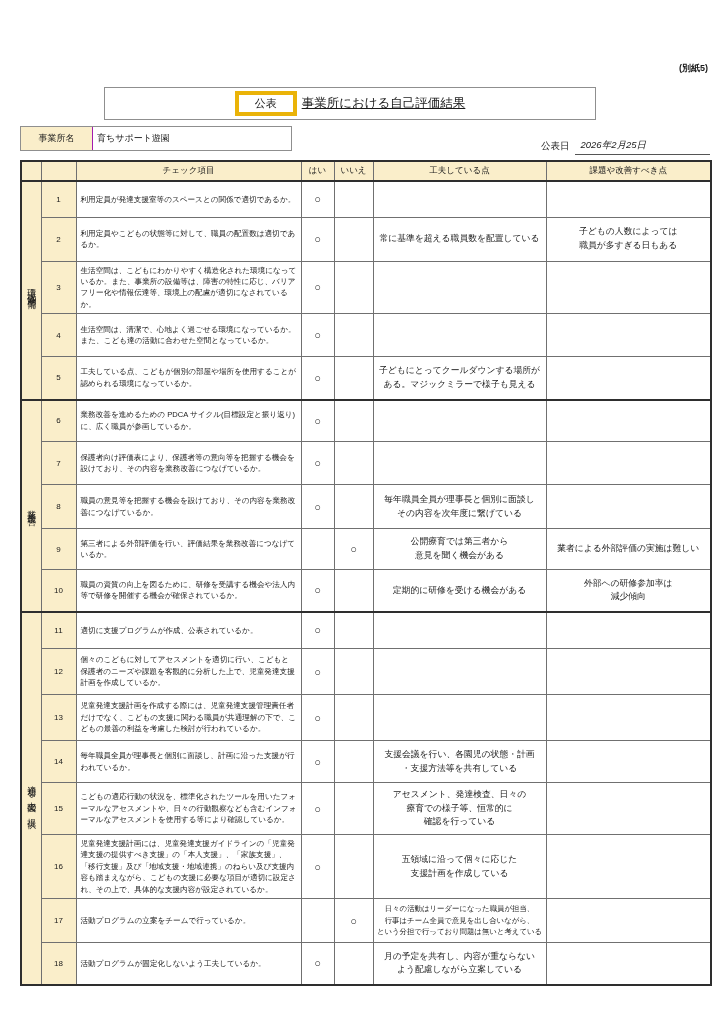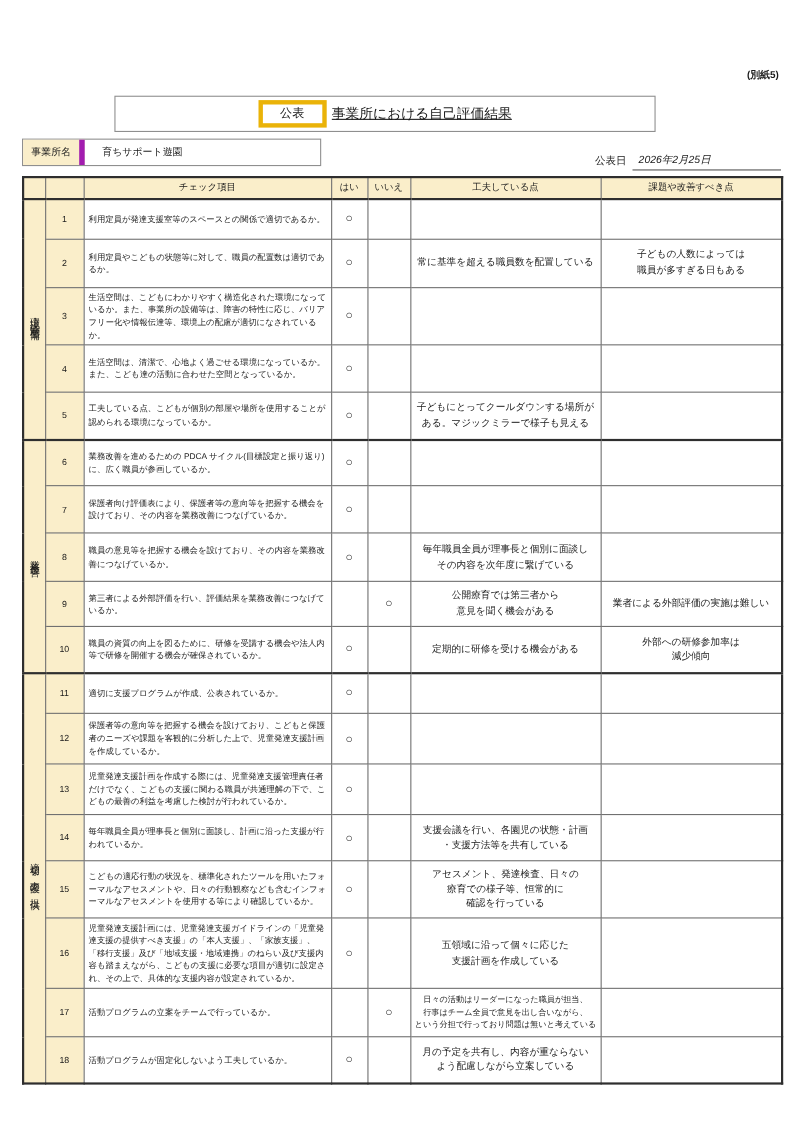--- a/index.html
+++ b/index.html
@@ -20,24 +20,24 @@
     position:absolute;left:104px;top:87px;width:492px;height:33px;
     border:1px solid #8f8f8f;display:flex;align-items:center;justify-content:center;
   }
   .pub-box{border:4px solid #eab308;padding:3px 16px;font-size:11px;line-height:1;}
   .title-text{font-size:12.5px;margin-left:5px;text-decoration:underline;}
   .office-box{
     position:absolute;left:20px;top:126px;width:272px;height:25px;
     border:1px solid #8f8f8f;display:flex;background:#fff;
   }
   .office-label{
-    background:var(--cream);border-right:5px solid #a21caf;width:56px;
+    background:var(--cream);border-right:1px solid #a21caf;width:72px;
     display:flex;align-items:center;justify-content:center;font-size:9px;
   }
-  .office-name{flex:1;display:flex;align-items:center;padding-left:16px;font-size:9px;}
+  .office-name{flex:1;display:flex;align-items:center;padding-left:4px;font-size:9px;}
   .date-line{
     position:absolute;top:139px;right:14px;font-size:9.5px;
     display:flex;align-items:flex-end;
   }
   .date-label{margin-right:5px;padding-bottom:2px;}
   .date-value{border-bottom:1px solid #555;padding:0 64px 2px 6px;font-style:italic;}
   table.eval{
     position:absolute;left:20px;top:160px;width:690px;
     border-collapse:collapse;table-layout:fixed;border:2px solid var(--bdark);
   }
@@ -198,21 +198,21 @@
           <td class="group-cell" rowspan="8"><span class="vlabel">適切な支援の提供</span></td>
           <td class="num-cell">11</td>
           <td class="item-cell">適切に支援プログラムが作成、公表されているか。</td>
           <td class="mark-cell">○</td>
           <td class="mark-cell"></td>
           <td class="point-cell"></td>
           <td class="point-cell"></td>
         </tr>
         <tr style="height: 46px;">
           <td class="num-cell">12</td>
-          <td class="item-cell">保護者等の意向等を把握する機会を設けており、こどもと保護者のニーズや課題を客観的に分析した上で、児童発達支援計画を作成しているか。</td>
+          <td class="item-cell">個々のこどもに対してアセスメントを適切に行い、こどもと保護者のニーズや課題を客観的に分析した上で、児童発達支援計画を作成しているか。</td>
           <td class="mark-cell">○</td>
           <td class="mark-cell"></td>
           <td class="point-cell"></td>
           <td class="point-cell"></td>
         </tr>
         <tr style="height: 46px;">
           <td class="num-cell">13</td>
           <td class="item-cell">児童発達支援計画を作成する際には、児童発達支援管理責任者だけでなく、こどもの支援に関わる職員が共通理解の下で、こどもの最善の利益を考慮した検討が行われているか。</td>
           <td class="mark-cell">○</td>
           <td class="mark-cell"></td>

